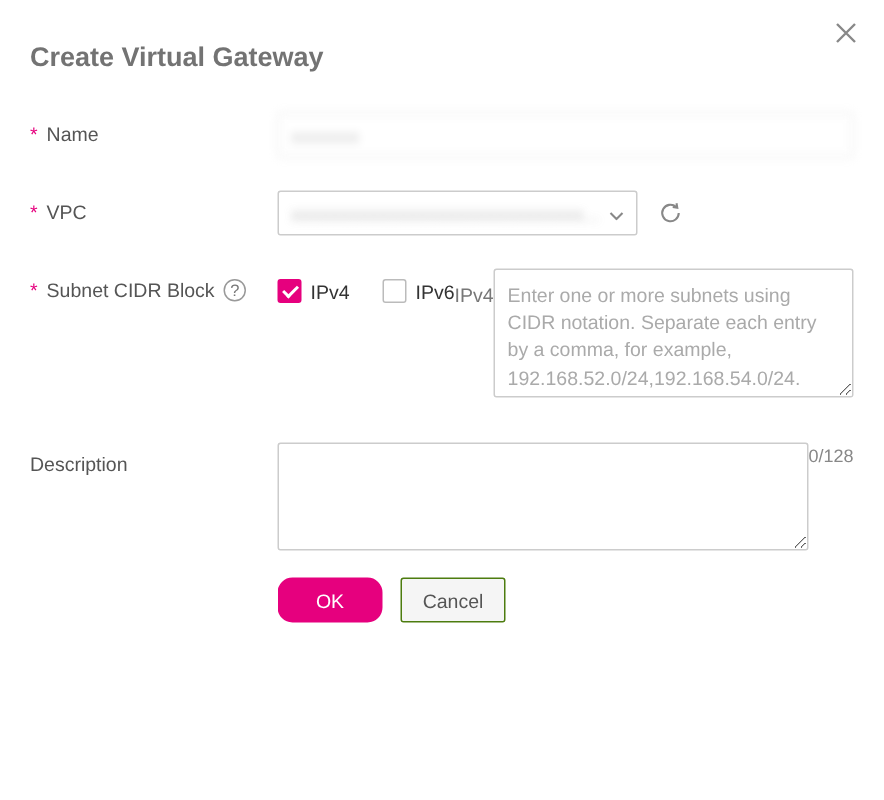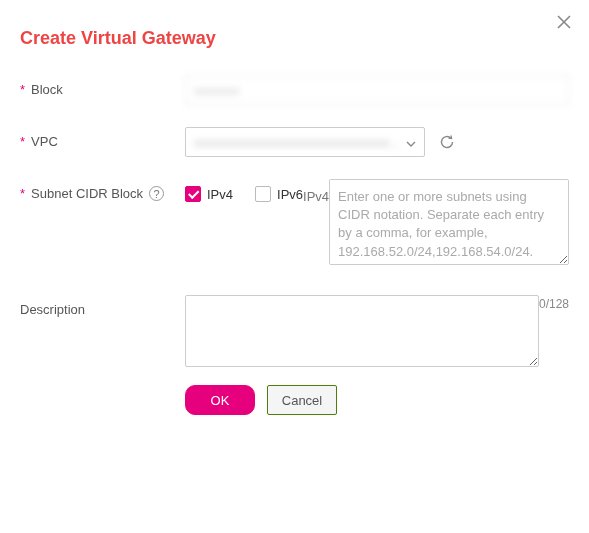--- a/index.html
+++ b/index.html
@@ -19,21 +19,21 @@
     top: 14px;
     right: 18px;
     cursor: pointer;
     color: #888;
     font-size: 18px;
     line-height: 1;
   }
   .dialog-title {
     font-size: 18px;
     font-weight: 700;
-    color: #ef4444;
+    color: #737373;
     margin: 10px 0 26px 0;
   }
   .form-row {
     display: flex;
     align-items: flex-start;
     margin-bottom: 22px;
   }
   .form-label {
     width: 165px;
     flex: 0 0 165px;
@@ -196,21 +196,21 @@
   <svg width="14" height="14" viewBox="0 0 14 14">
       <path d="M1 1 L13 13 M13 1 L1 13" stroke="currentColor" stroke-width="1.6" fill="none"></path>
     </svg>
 </div>
 
 <div class="dialog-title">Create Virtual Gateway</div>
 
 <div class="form-row">
   <div class="form-label">
     <span class="req">*</span>
-    <span>Block</span>
+    <span>Name</span>
   </div>
   <div class="form-control">
     <input type="text" class="text-input blurred" value="xxxxxxx" style="">
   </div>
 </div>
 
 <div class="form-row">
   <div class="form-label">
     <span class="req">*</span>
     <span>VPC</span>

